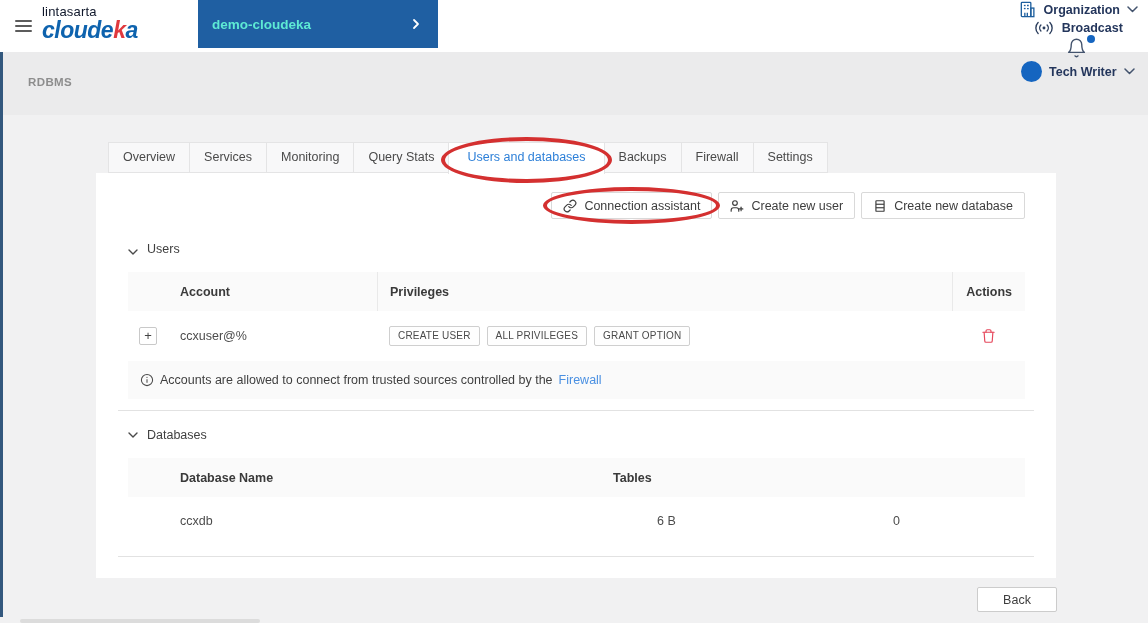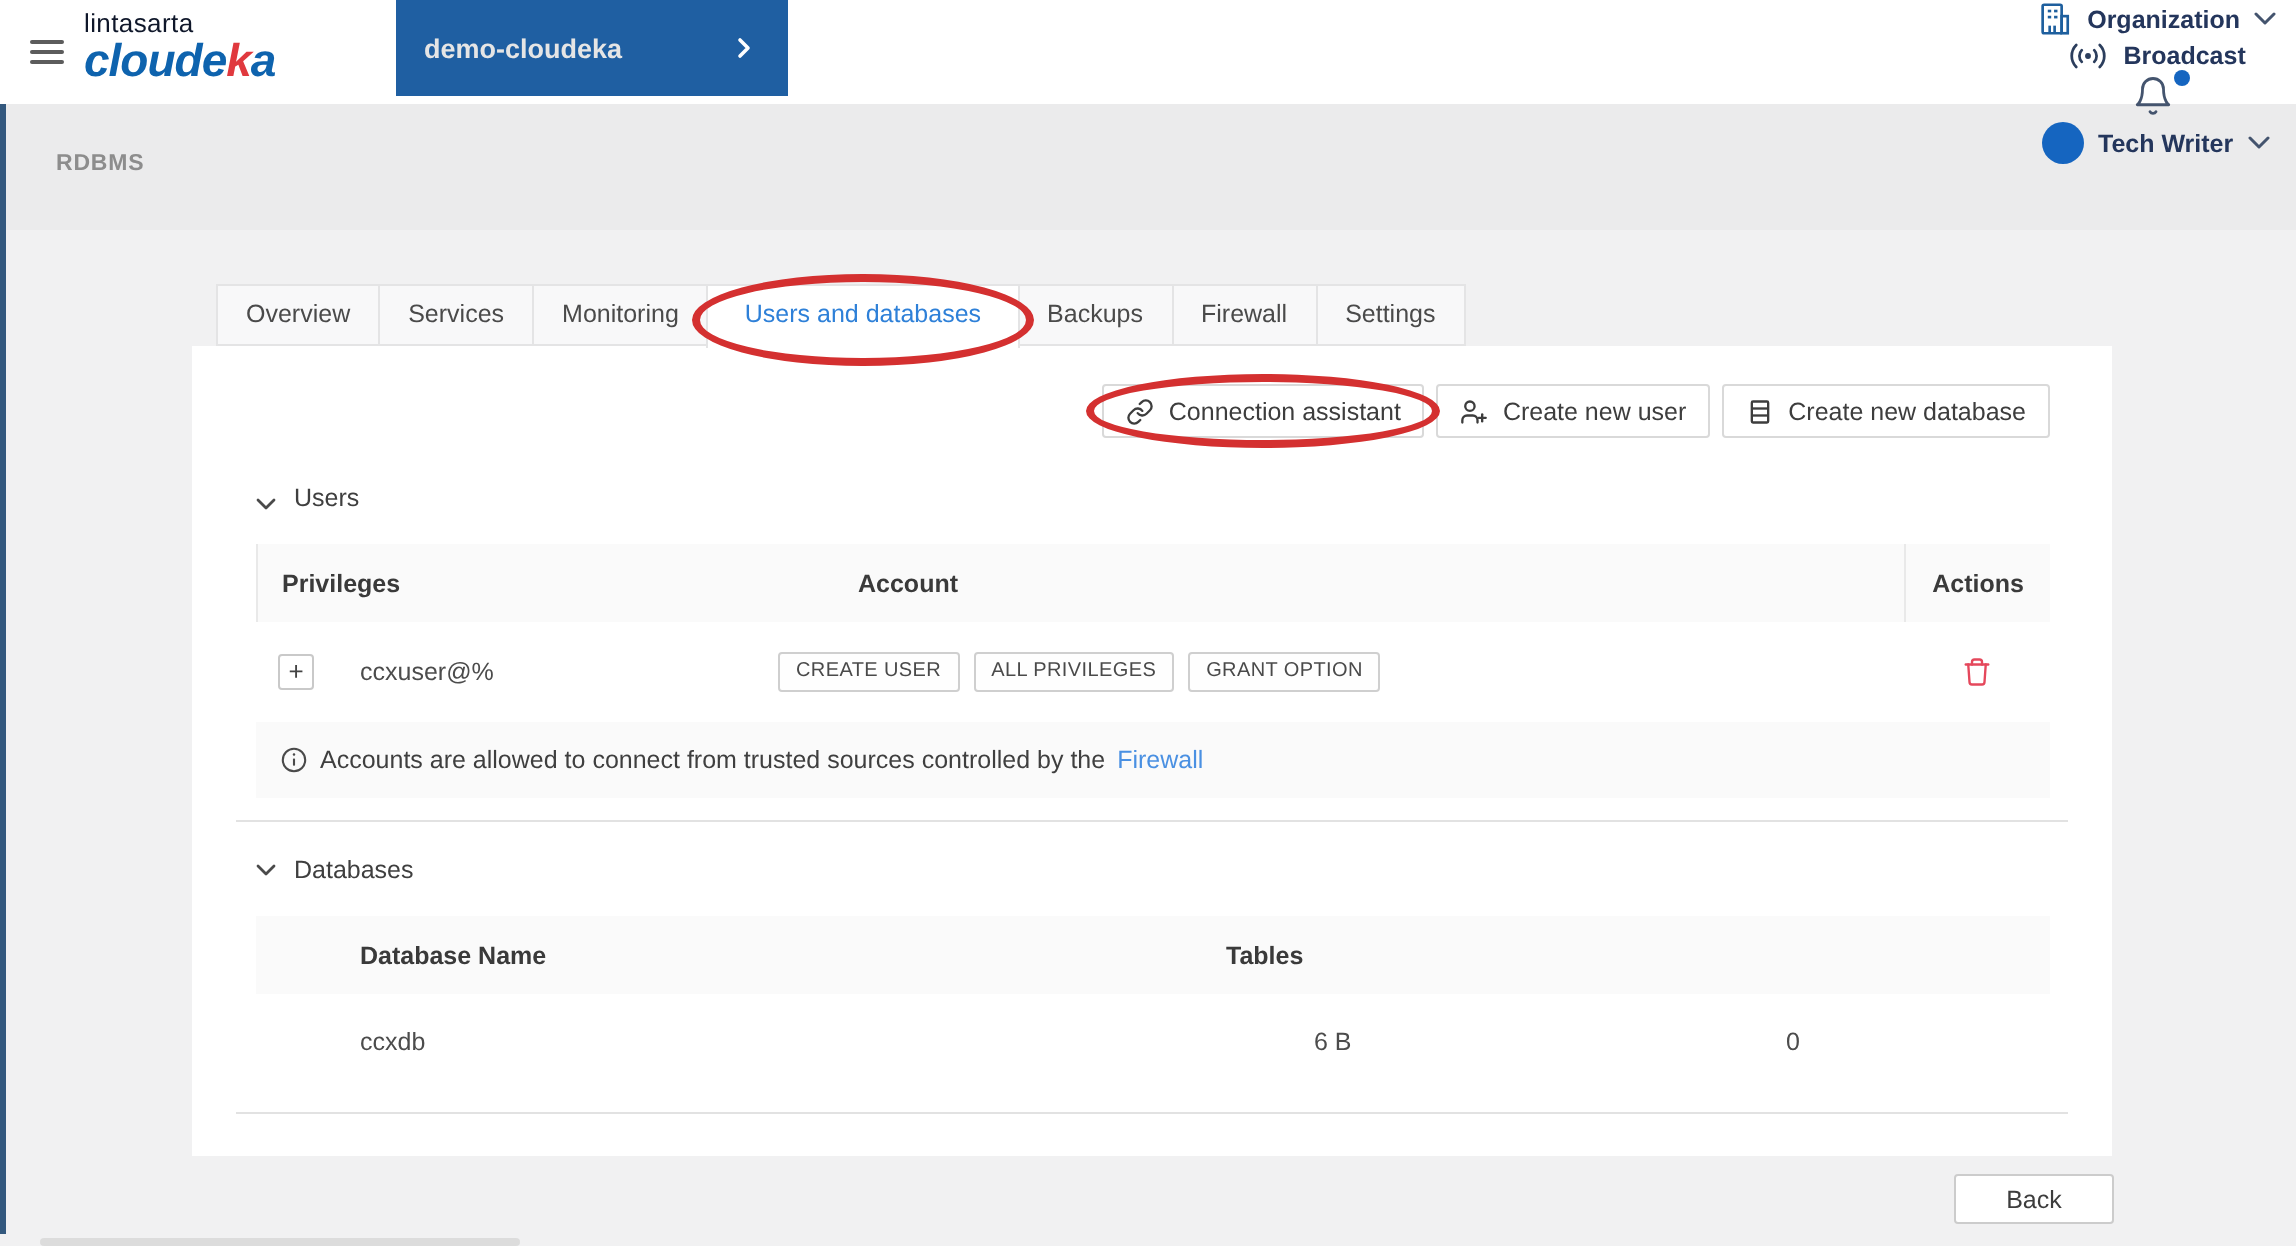--- a/index.html
+++ b/index.html
@@ -8,21 +8,21 @@
   .page { position:relative; width:1148px; height:623px; background:#f1f1f2; }
 
   
   .header { position:absolute; top:0; left:0; width:1148px; height:52px; background:#ffffff; z-index:5; }
   .hamburger { position:absolute; left:15px; top:20px; width:17px; height:12px; display:flex; flex-direction:column; justify-content:space-between; cursor:pointer; }
   .hamburger span { display:block; height:2px; background:#5c5c5c; border-radius:1px; }
   .logo { position:absolute; left:42px; top:5px; line-height:1; }
   .logo-top { font-size:13px; color:#0f172a; letter-spacing:.2px; display:block; margin-bottom:1px; }
   .logo-main { font-size:23px; font-weight:bold; font-style:italic; color:#0e63ae; letter-spacing:-.5px;text-align:right; }
   .logo-main .accent { color:#e0393e; }
-  .project-box { position:absolute; left:198px; top:0; width:196px; height:48px; background:#1f5fa2; color:#e5e5e5; display:flex; align-items:center; justify-content:space-between; padding:0 16px 0 14px; cursor:pointer; }
+  .project-box { position:absolute; left:198px; top:0; width:240px; height:48px; background:#1f5fa2; color:#5eead4; display:flex; align-items:center; justify-content:space-between; padding:0 16px 0 14px; cursor:pointer; }
   .project-name { font-size:13.5px; font-weight:bold; }
   .header-right { position:absolute; right:10px; top:0; height:52px; display:flex; align-items:center;flex-direction:column; }
   .hr-item { display:flex; align-items:center; gap:7px; cursor:pointer; }
   .hr-label { font-size:12.5px; font-weight:bold; color:#24365c; }
   .gap46 { width:46px; } .gap40 { width:40px; } .gap22 { width:22px; }
   .bell-wrap { position:relative; width:24px; height:24px; cursor:pointer; }
   .bell-dot { position:absolute; right:-5px; top:-2px; width:8px; height:8px; border-radius:50%; background:#1565c0; }
   .avatar { width:21px; height:21px; border-radius:50%; background:#1565c0; }
 
   
@@ -165,20 +165,21 @@
   <div class="crumb-strip">
     <span class="crumb">RDBMS</span>
   </div>
 
   <div class="left-strip"></div>
 
   <div class="tabs">
     <div class="tab">Overview</div>
     <div class="tab">Services</div>
     <div class="tab">Monitoring</div>
+    <div class="tab">Query Stats</div>
     <div class="tab active"><span>Users and databases</span>
       <div class="annot tab-annot"></div>
     </div>
     <div class="tab">Backups</div>
     <div class="tab">Firewall</div>
     <div class="tab">Settings</div>
   </div>
 
   <div class="panel">
 
@@ -220,22 +221,22 @@
       <span class="icon">
         <svg width="10" height="7" viewBox="0 0 10 7">
             <polyline points="1,1 5,5 9,1" fill="none" stroke="#4a4a4a" stroke-width="1.4" stroke-linecap="round" stroke-linejoin="round"></polyline>
           </svg>
       </span>
       <span>Users</span>
     </div>
 
     <div class="tbl tbl-users">
       <div class="thead cols-users">
+        <div class="th pl52">Account</div>
         <div class="th div pl12">Privileges</div>
-        <div class="th pl52">Account</div>
         <div class="th div th-right">Actions</div>
       </div>
       <div class="trow trow-users cols-users">
         <div class="cell acct-cell">
           <button class="expand-btn">+</button>
           <span>ccxuser@%</span>
         </div>
         <div class="cell badges">
           <span class="badge">CREATE USER</span>
           <span class="badge">ALL PRIVILEGES</span>

